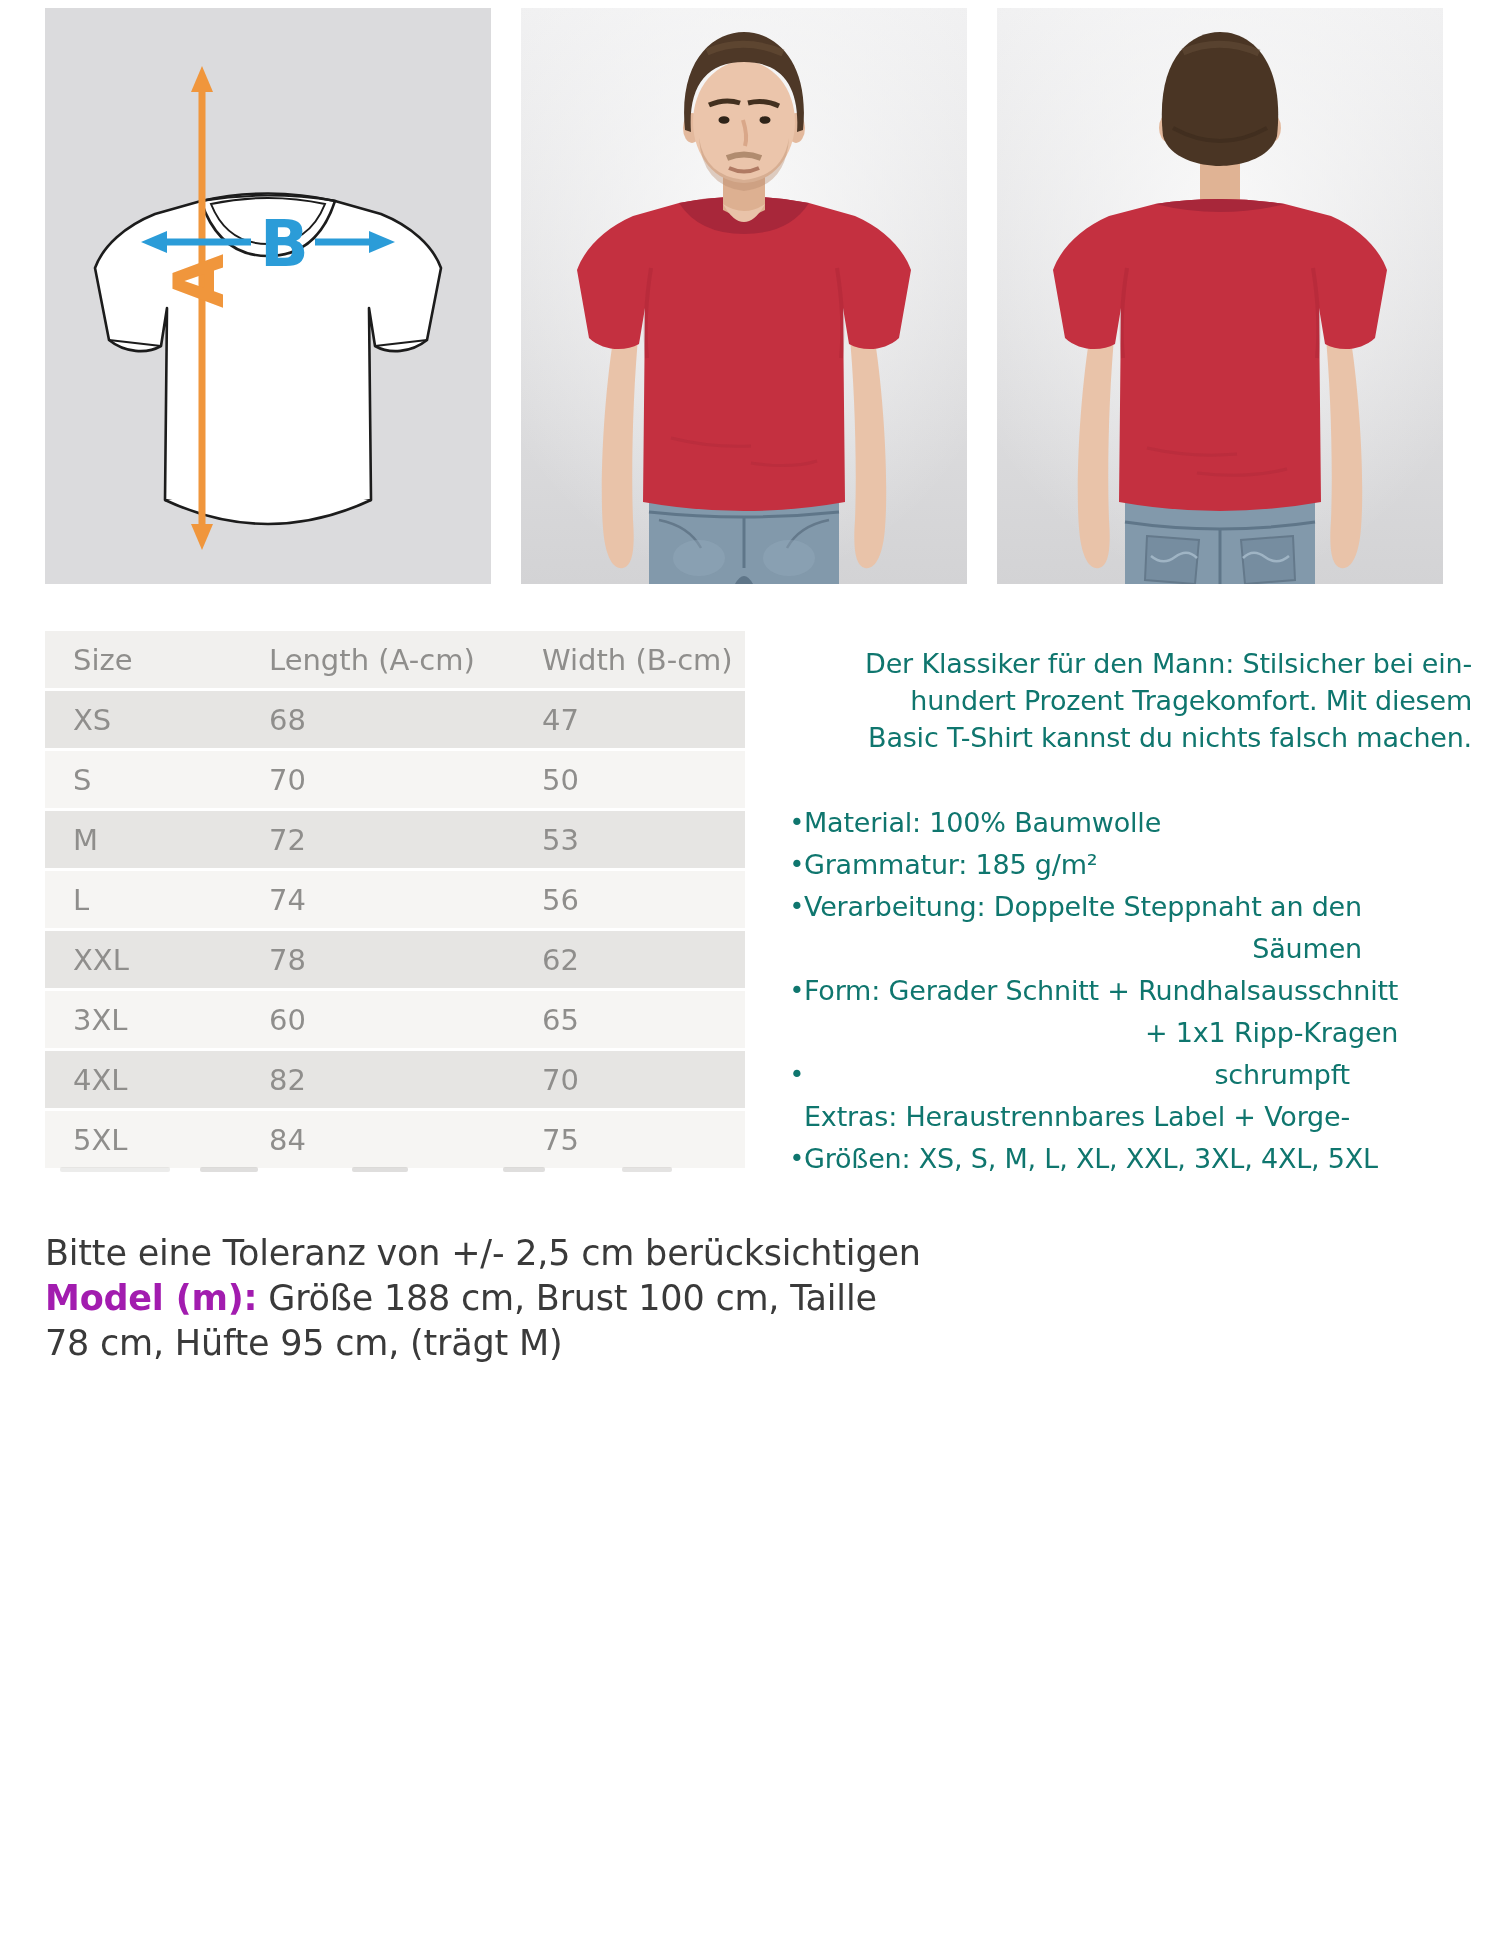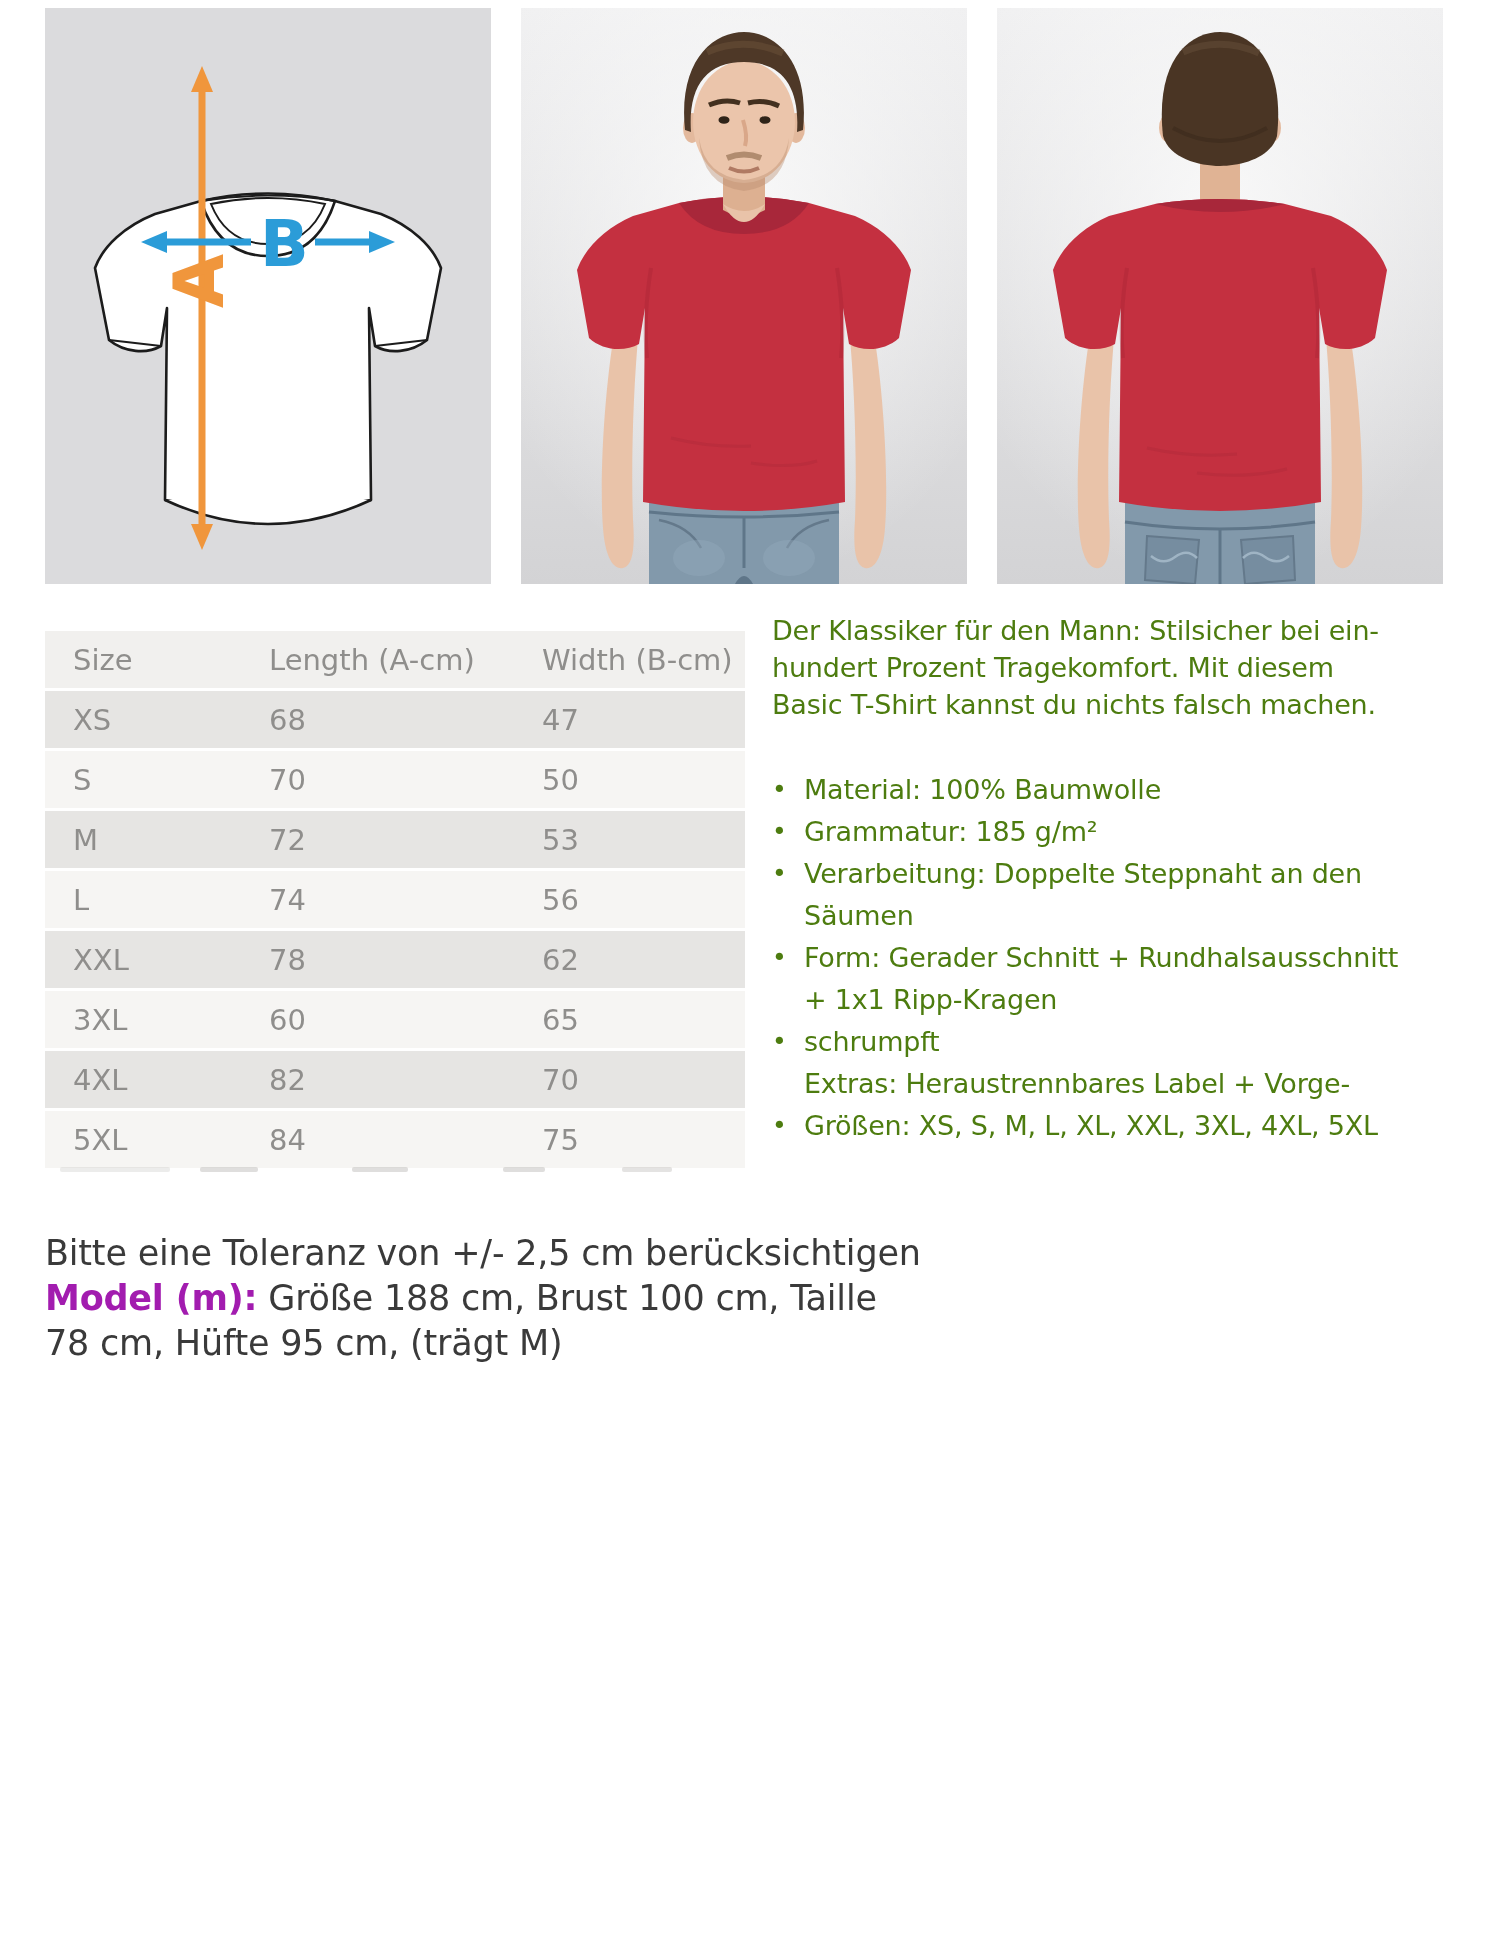--- a/index.html
+++ b/index.html
@@ -34,22 +34,22 @@
   .artifact .a3{left:352px;width:56px;opacity:.6;}
   .artifact .a4{left:503px;width:42px;opacity:.6;}
   .artifact .a5{left:622px;width:50px;opacity:.5;}
 
   
   .notes{position:absolute;left:45px;top:1231px;font-size:35px;line-height:45px;
          color:#3a3a3a;white-space:nowrap;letter-spacing:-0.2px;}
   .notes .bold{font-weight:bold;color:#a21caf;}
 
   
-  .description{position:absolute;left:772px;top:612px;width:700px;color:#4d7c0f;
-               font-size:27px;letter-spacing:-0.2px;}
+  .description{position:absolute;left:772px;top:645px;width:700px;color:#0f766e;
+               font-size:27px;letter-spacing:-0.2px;text-align:right;}
   .intro div{line-height:37px;white-space:nowrap;}
   .bullets{margin-top:46px;}
   .bullet{display:flex;}
   .bullet .dot{width:32px;flex:none;line-height:42px;font-size:25px;}
   .bullet .lines div{line-height:42px;white-space:nowrap;}
 </style>
 </head>
 <body>
 
 <div class="page">

